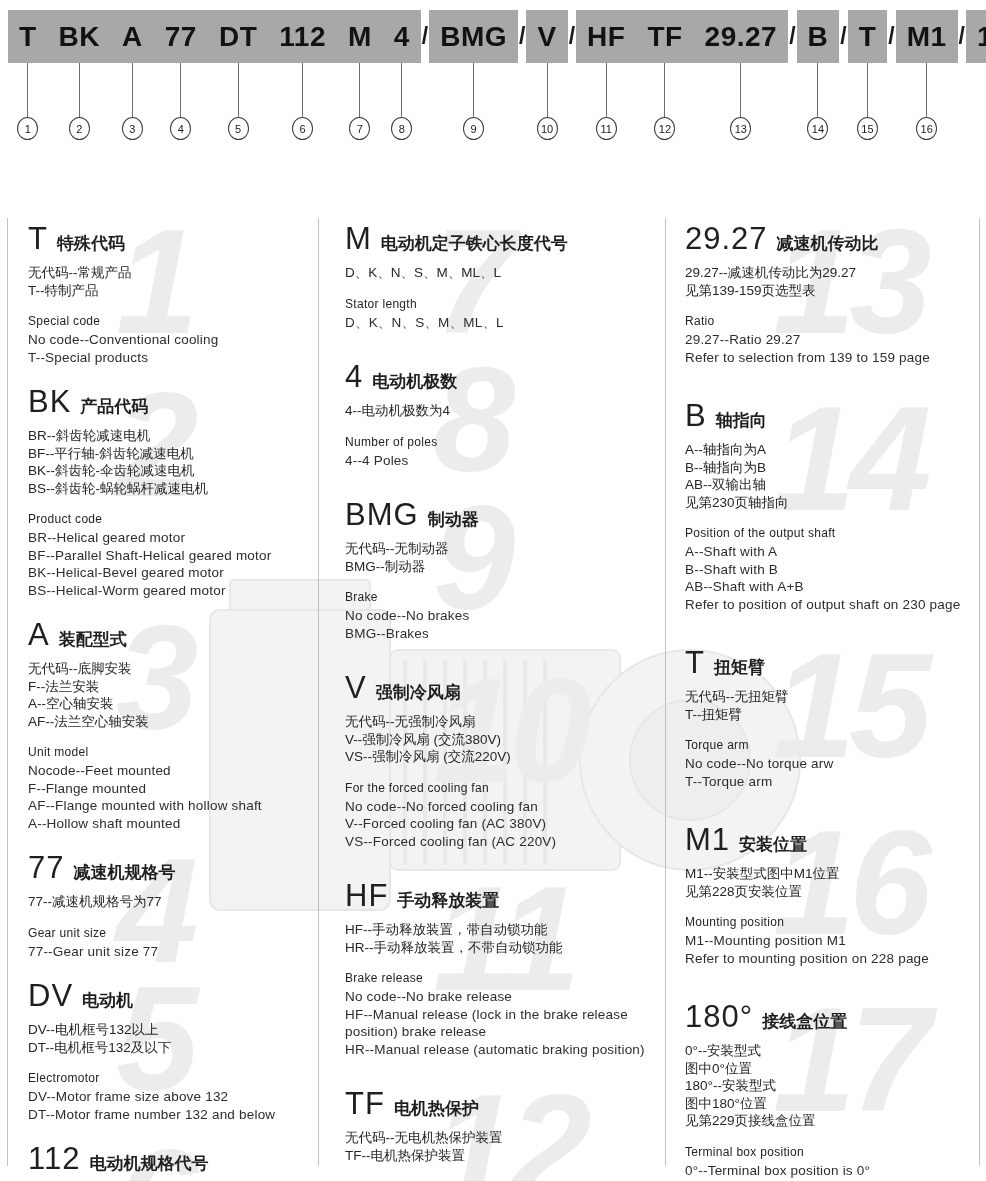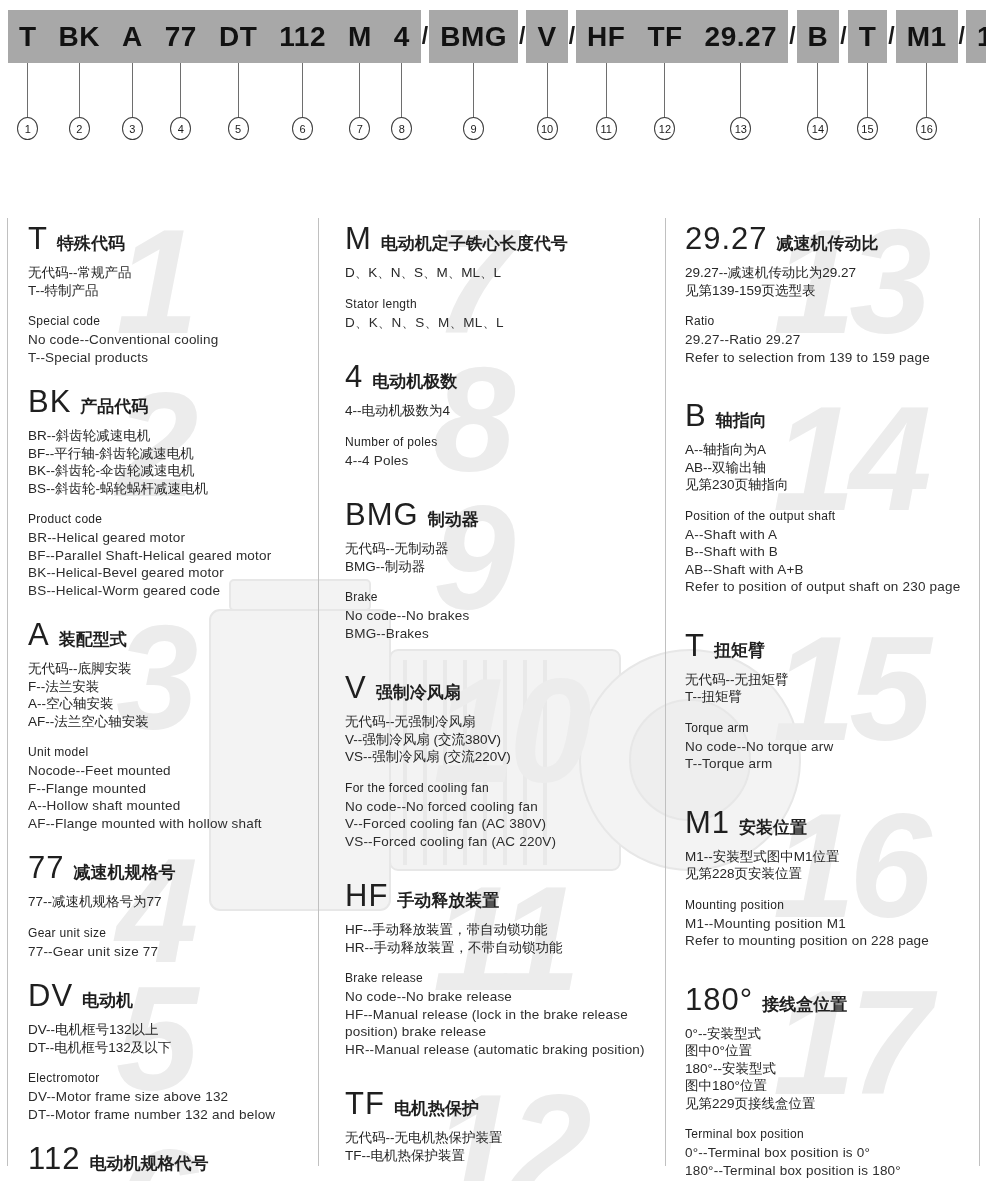--- a/index.html
+++ b/index.html
@@ -203,41 +203,41 @@
             <div class="line">BR--斜齿轮减速电机</div>
             <div class="line">BF--平行轴-斜齿轮减速电机</div>
             <div class="line">BK--斜齿轮-伞齿轮减速电机</div>
             <div class="line">BS--斜齿轮-蜗轮蜗杆减速电机</div>
           </div>
           <div class="en-title">Product code</div>
           <div class="en-lines">
             <div class="line">BR--Helical geared motor</div>
             <div class="line">BF--Parallel Shaft-Helical geared motor</div>
             <div class="line">BK--Helical-Bevel geared motor</div>
-            <div class="line">BS--Helical-Worm geared code</div>
+            <div class="line">BS--Helical-Worm geared motor</div>
           </div>
         </section>
         <section class="sec">
           <span class="wm">3</span>
           <div class="sec-head">
             <span class="sec-code">A</span>
             <span class="sec-title-zh">装配型式</span>
           </div>
           <div class="zh-lines">
             <div class="line">无代码--底脚安装</div>
             <div class="line">F--法兰安装</div>
             <div class="line">A--空心轴安装</div>
             <div class="line">AF--法兰空心轴安装</div>
           </div>
           <div class="en-title">Unit model</div>
           <div class="en-lines">
             <div class="line">Nocode--Feet mounted</div>
             <div class="line">F--Flange mounted</div>
+            <div class="line">AF--Flange mounted with hollow shaft</div>
             <div class="line">A--Hollow shaft mounted</div>
-            <div class="line">AF--Flange mounted with hollow shaft</div>
           </div>
         </section>
         <section class="sec">
           <span class="wm">4</span>
           <div class="sec-head">
             <span class="sec-code">77</span>
             <span class="sec-title-zh">减速机规格号</span>
           </div>
           <div class="zh-lines">
             <div class="line">77--减速机规格号为77</div>
@@ -381,20 +381,21 @@
           </div>
         </section>
         <section class="sec">
           <span class="wm">14</span>
           <div class="sec-head">
             <span class="sec-code">B</span>
             <span class="sec-title-zh">轴指向</span>
           </div>
           <div class="zh-lines">
             <div class="line">A--轴指向为A</div>
+            <div class="line">B--轴指向为B</div>
             <div class="line">AB--双输出轴</div>
             <div class="line">见第230页轴指向</div>
           </div>
           <div class="en-title">Position of the output shaft</div>
           <div class="en-lines">
             <div class="line">A--Shaft with A</div>
             <div class="line">B--Shaft with B</div>
             <div class="line">AB--Shaft with A+B</div>
             <div class="line">Refer to position of output shaft on 230 page</div>
           </div>

